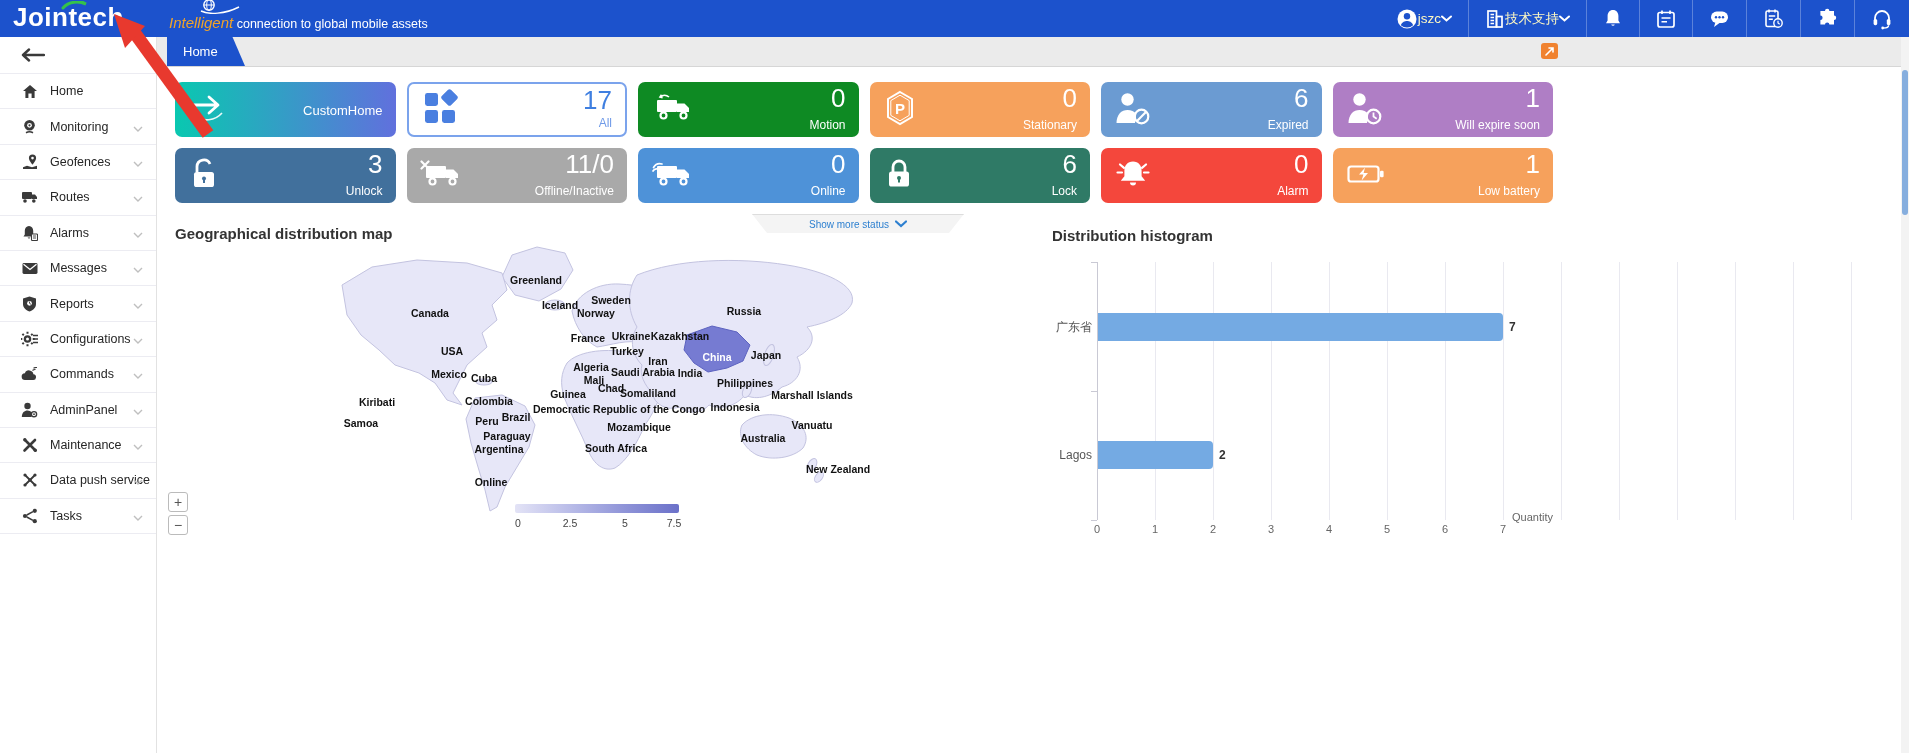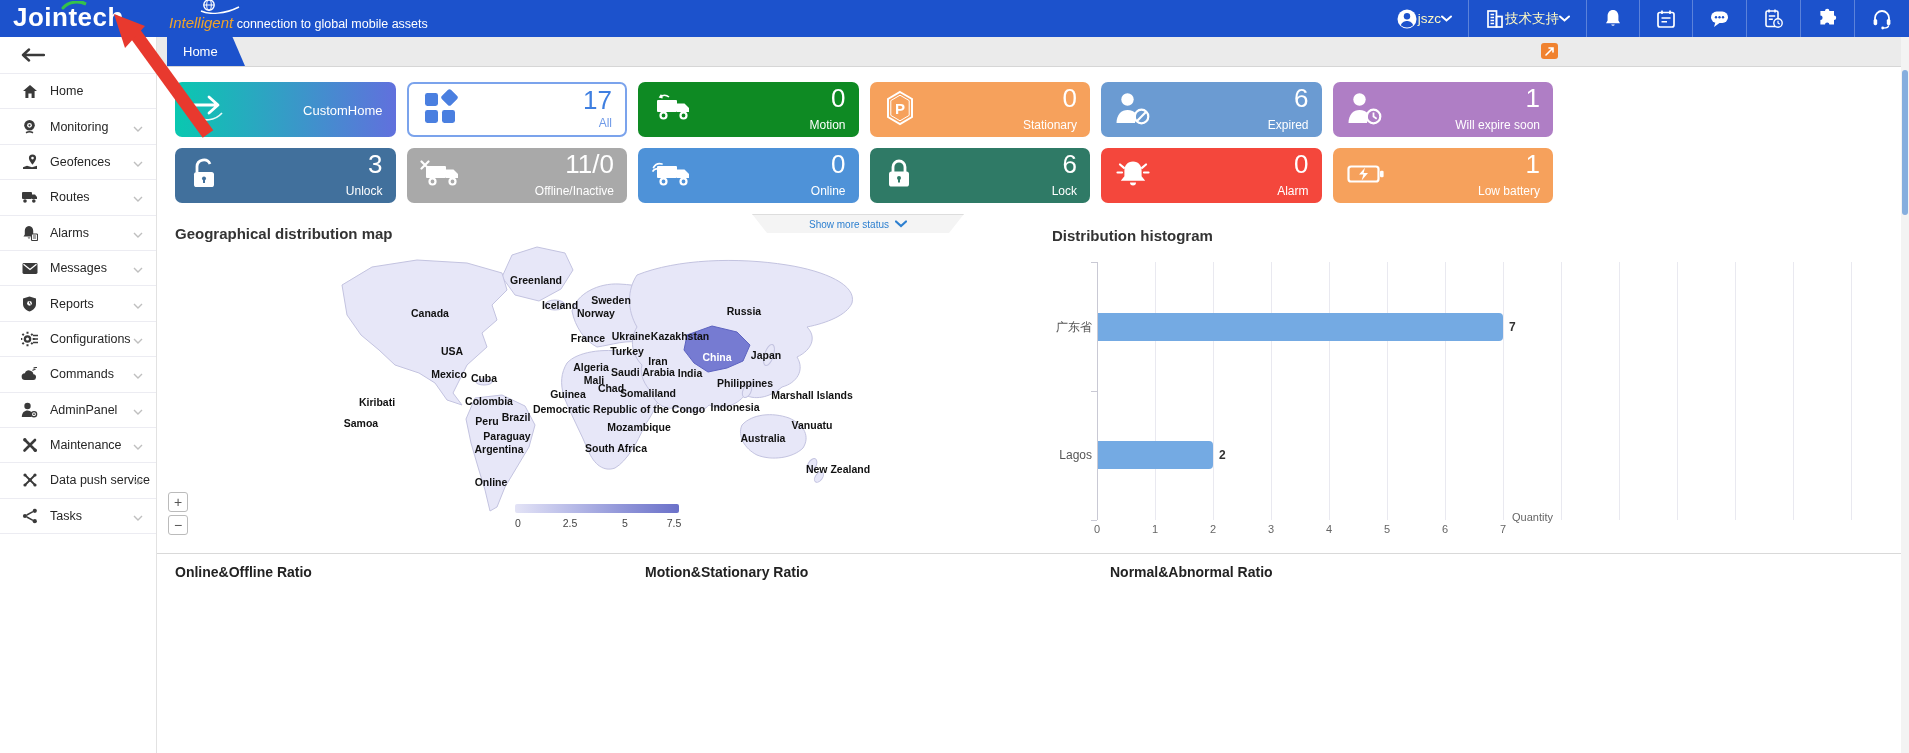--- a/index.html
+++ b/index.html
@@ -642,25 +642,20 @@
         <span class="hist-xtick" style="left: 173px;">2</span>
         <span class="hist-xtick" style="left: 231px;">3</span>
         <span class="hist-xtick" style="left: 289px;">4</span>
         <span class="hist-xtick" style="left: 347px;">5</span>
         <span class="hist-xtick" style="left: 405px;">6</span>
         <span class="hist-xtick" style="left: 463px;">7</span>
         <span class="hist-xlabel">Quantity</span>
       </div>
   </div>
 
-  <div class="bottom">
-    <span class="bp-title bp1">Online&amp;Offline Ratio</span>
-    <span class="bp-title bp2">Motion&amp;Stationary Ratio</span>
-    <span class="bp-title bp3">Normal&amp;Abnormal Ratio</span>
-  </div>
 </div>
 
 <div class="scrollbar">
   <div class="scroll-thumb"></div>
 </div>
 
 <svg class="red-arrow" width="130" height="140" viewBox="0 0 130 140">
   <line x1="112" y1="128" x2="38" y2="26" stroke="#e8392e" stroke-width="13"></line>
   <polygon points="18,8 49,20 29,42" fill="#e8392e"></polygon>
 </svg>

